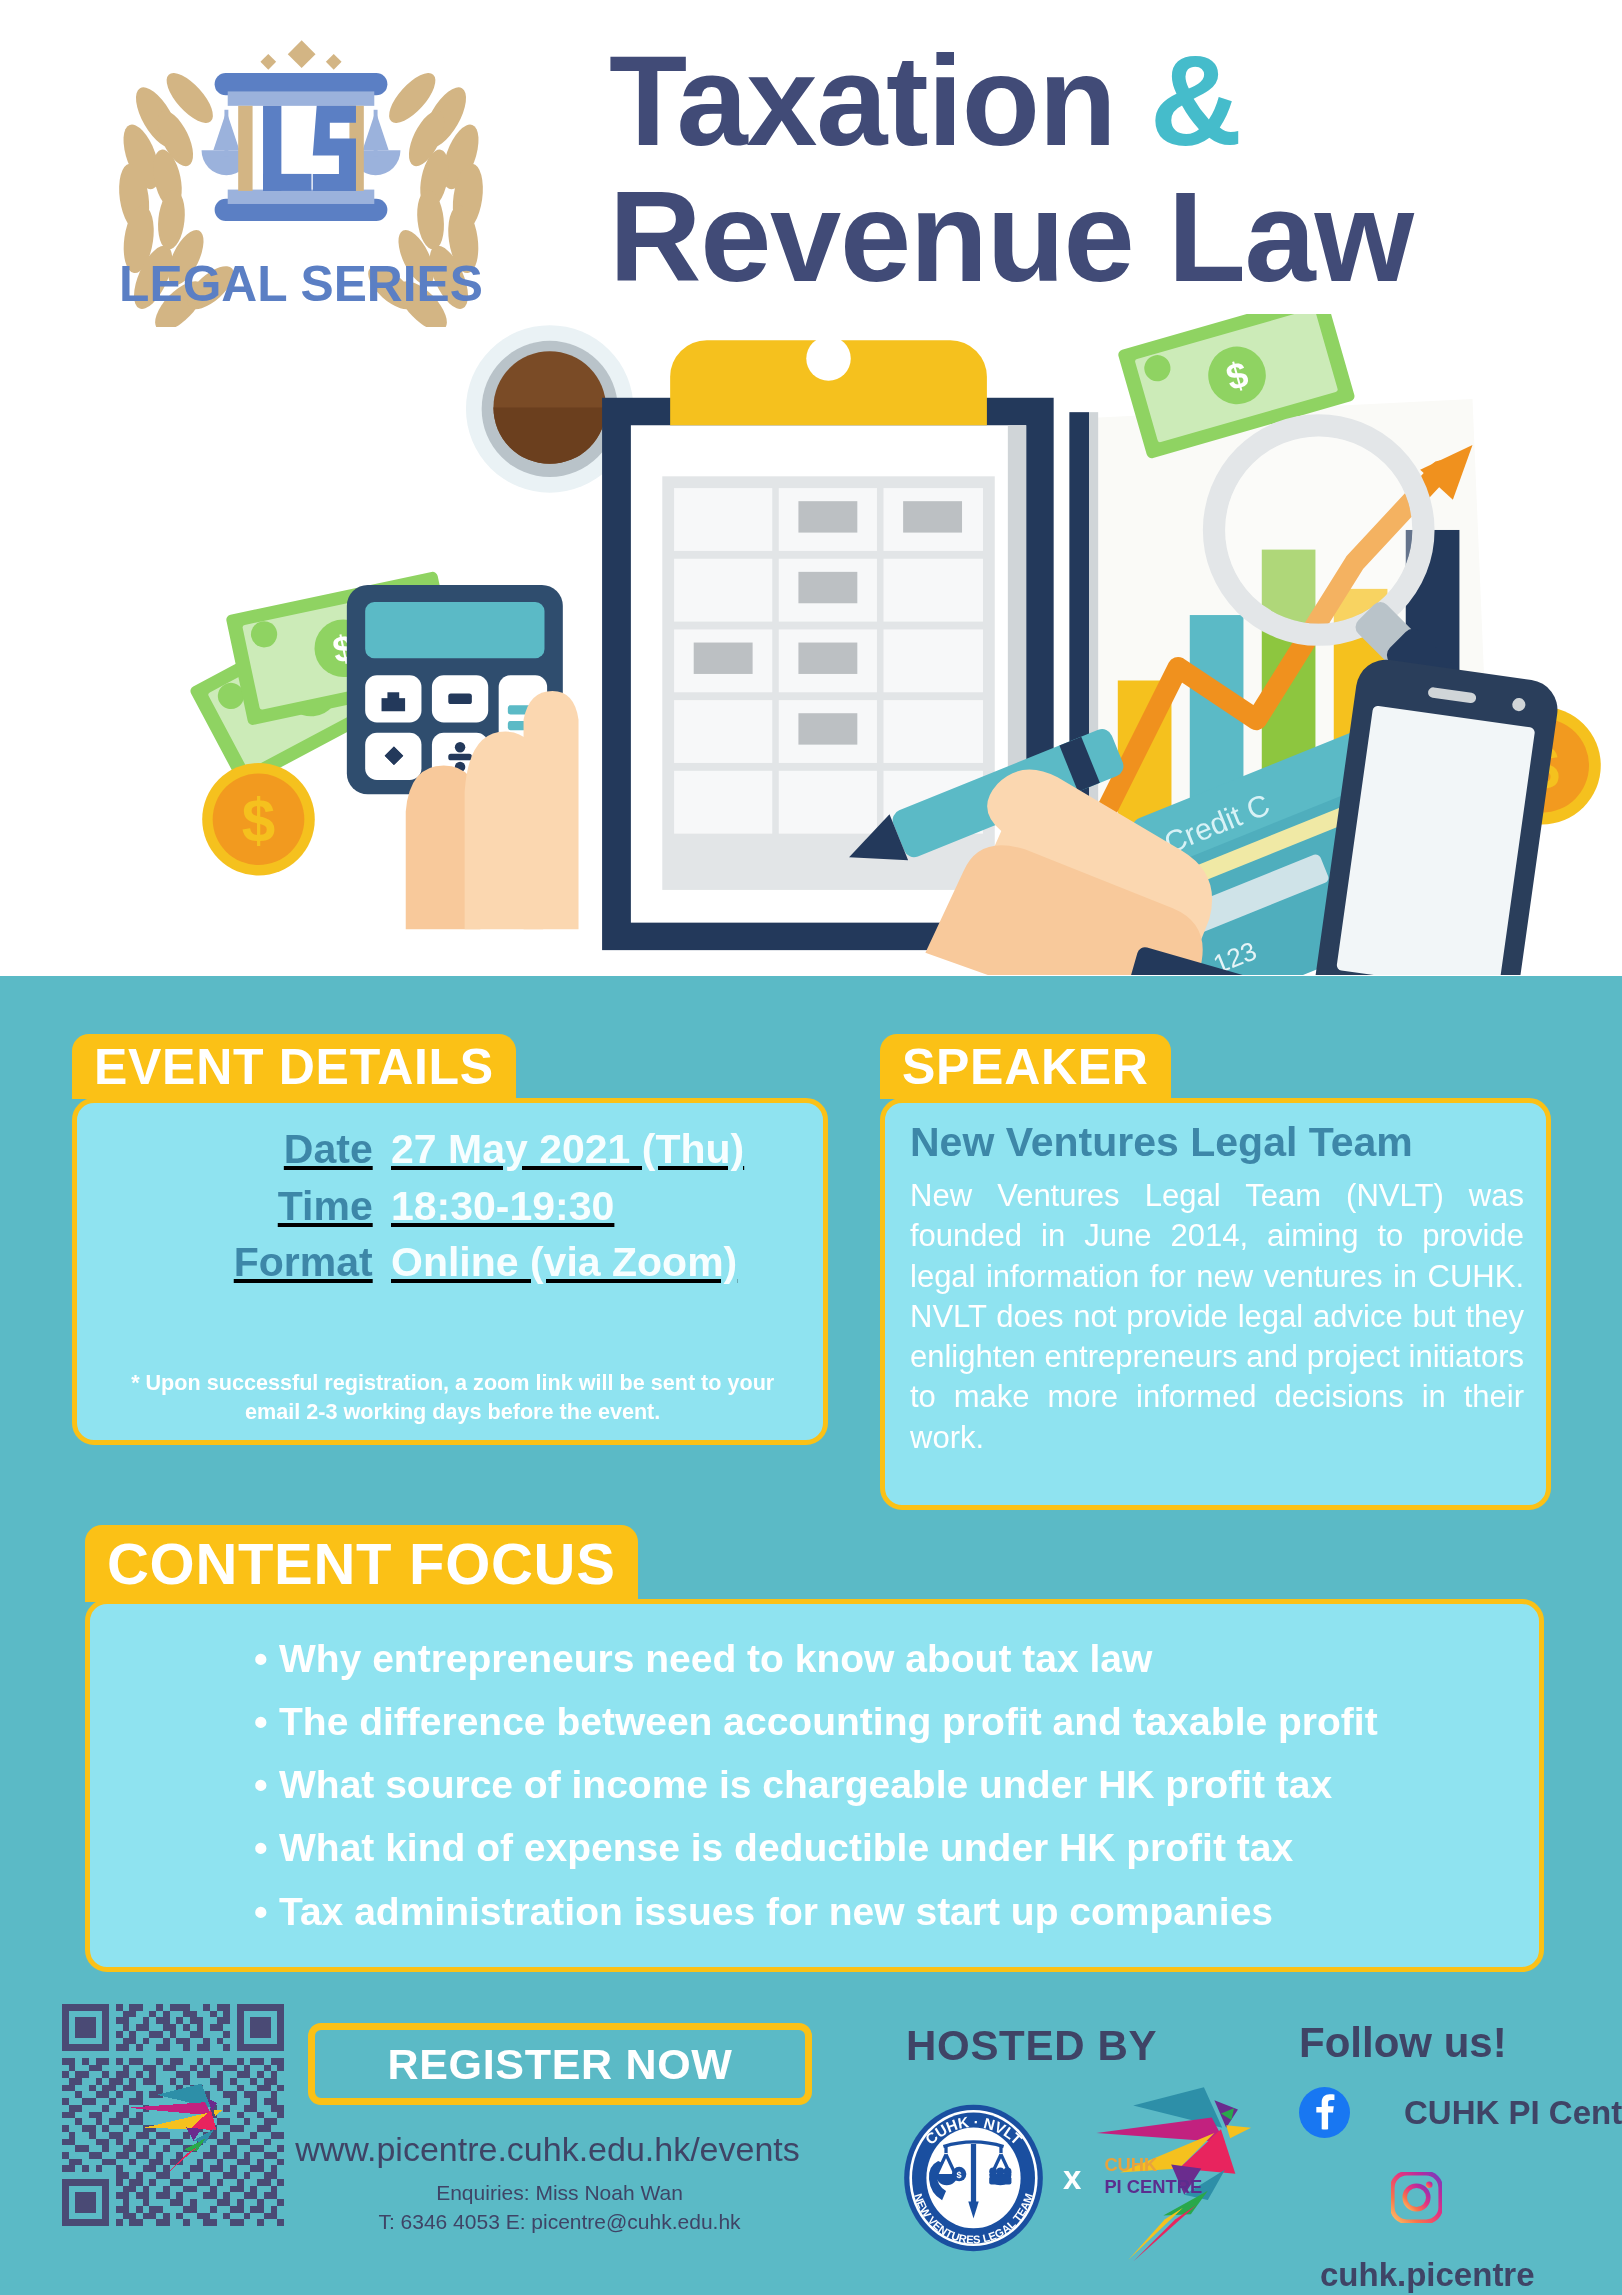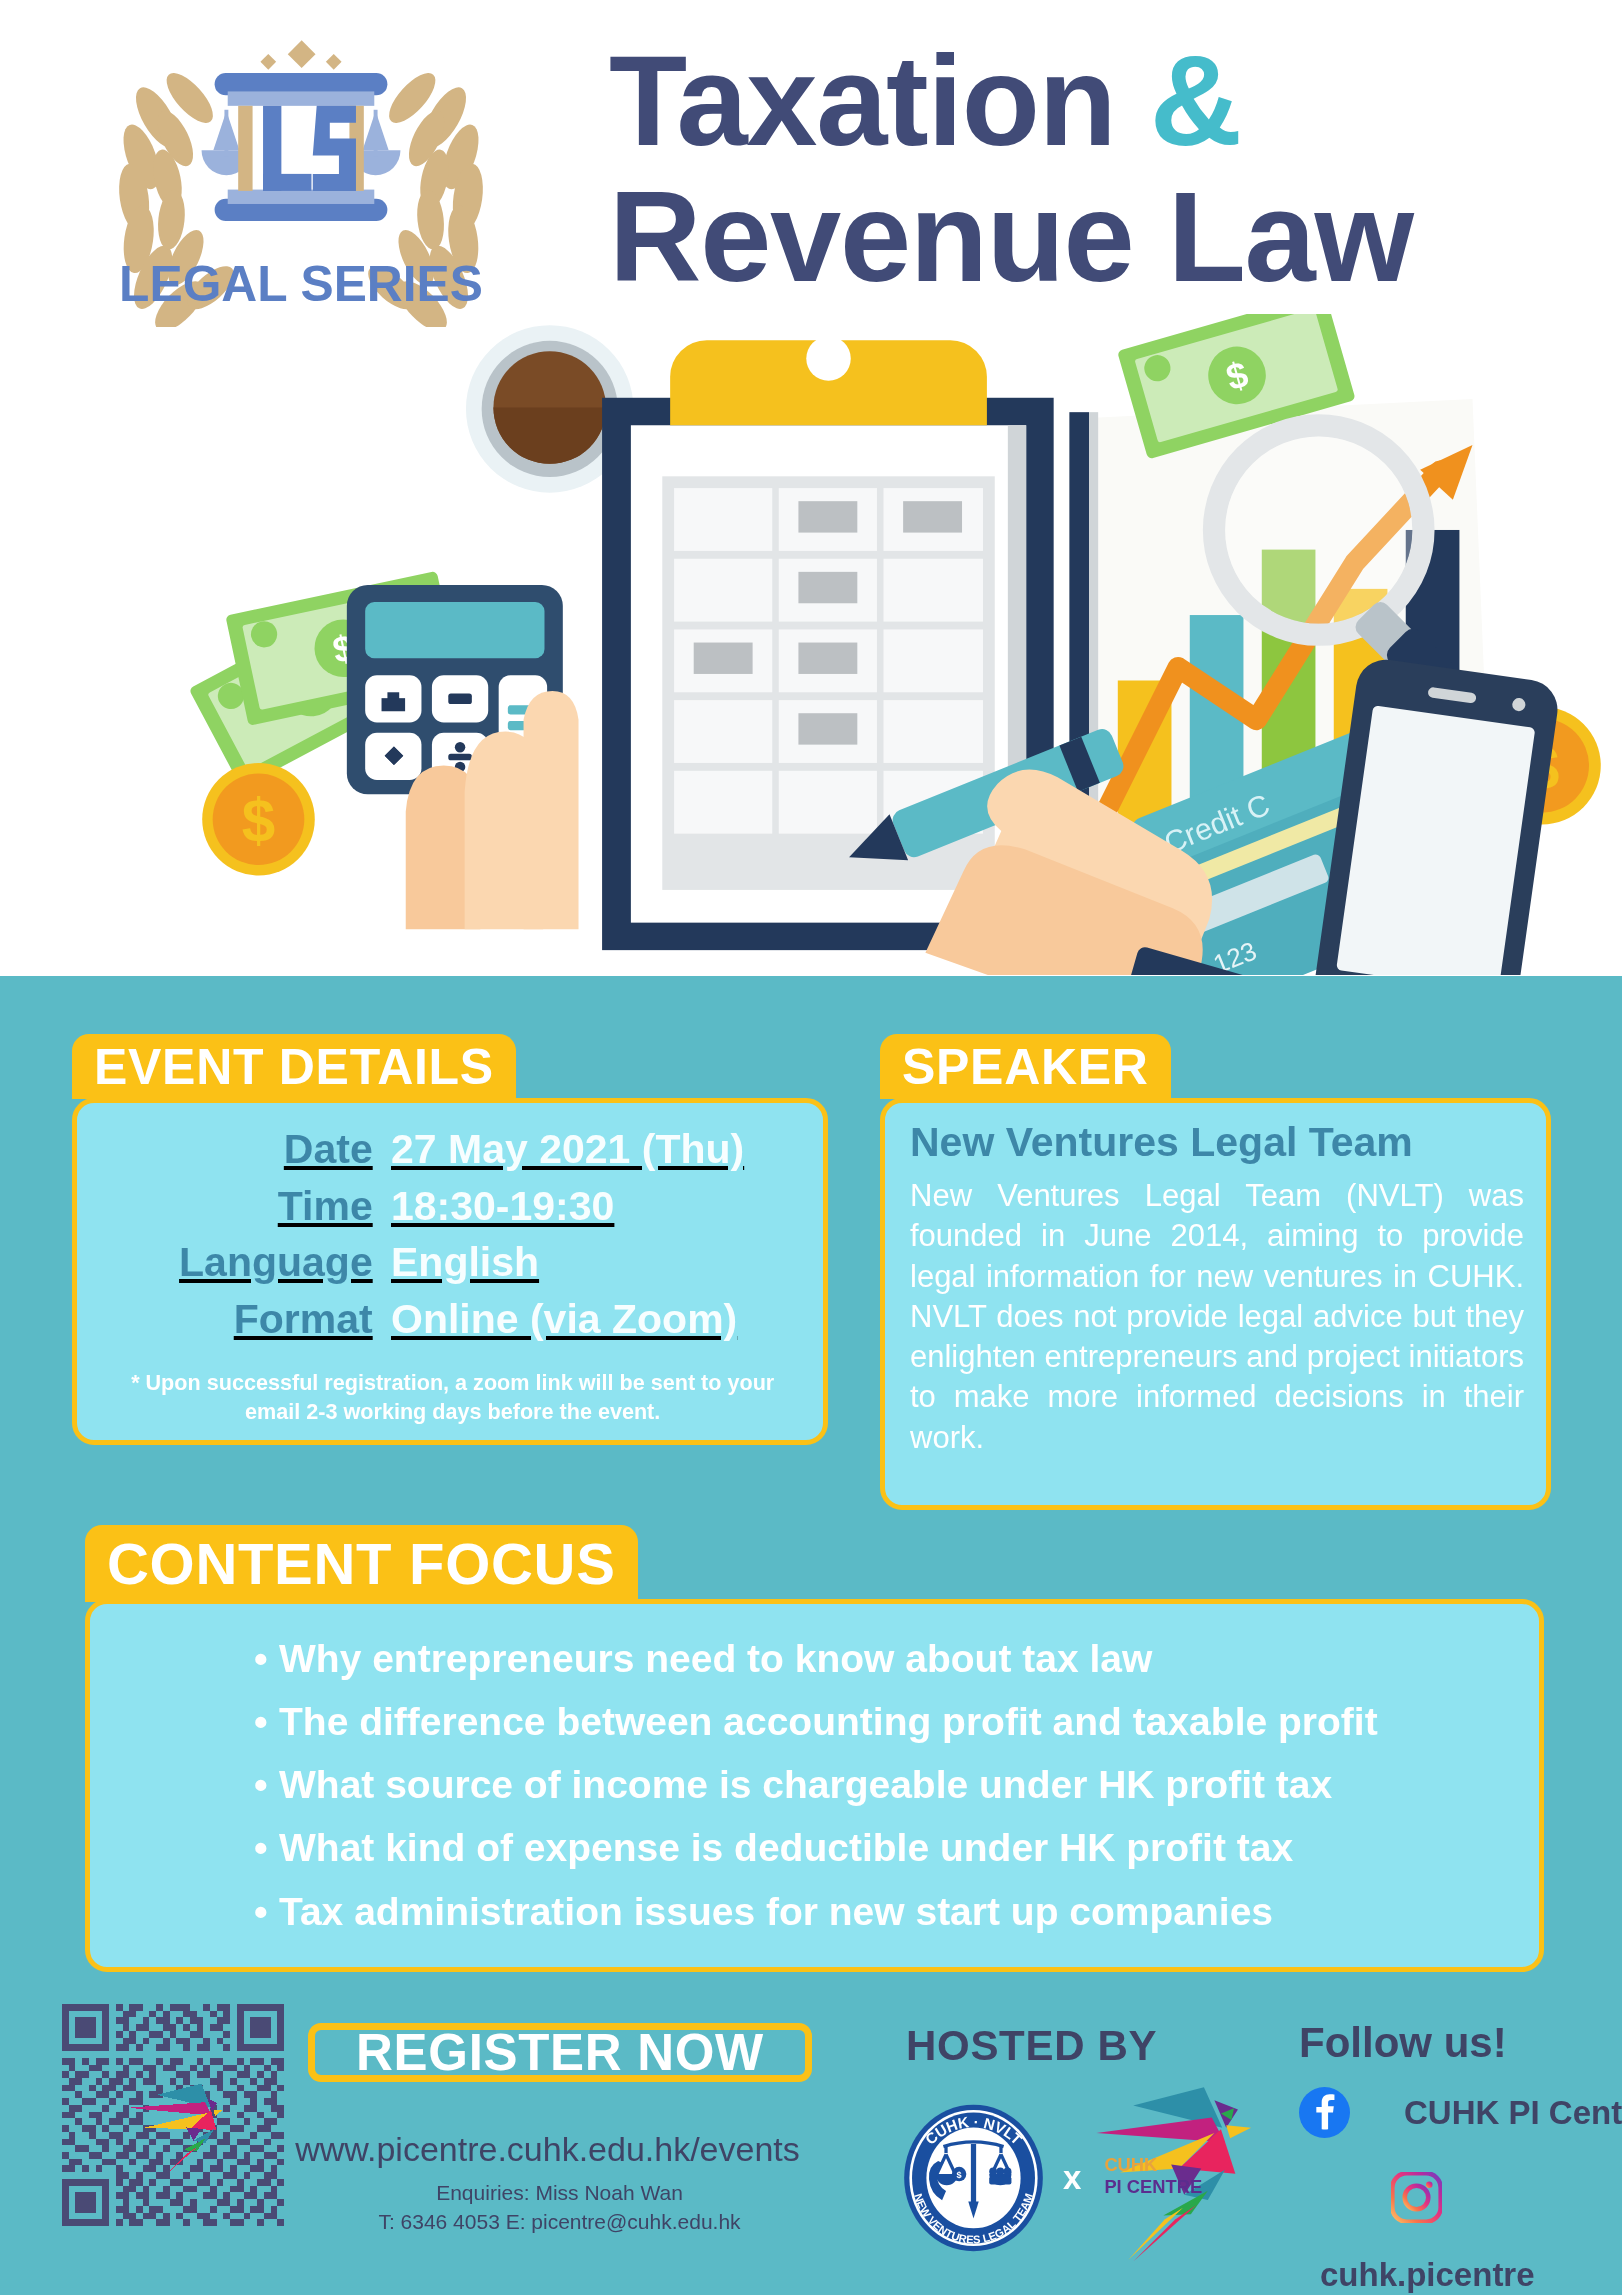--- a/index.html
+++ b/index.html
@@ -86,24 +86,24 @@
   }
   .cf-bullet { width:25px; flex:0 0 25px; }
 
   
   .footer { position:absolute; left:0; top:1983px; width:1623px; height:313px; }
 
   .qr { position:absolute; left:62px; top:2002px; width:222px; height:226px; }
   .qr svg { width:100%; height:100%; display:block; }
 
   .reg-btn {
-    position:absolute; left:308px; top:2023px; width:504px; height:59px;
+    position:absolute; left:308px; top:2023px; width:504px; height:82px;
     border:7.9px solid #FBC116; border-radius:13px;
     display:flex; align-items:center; justify-content:center;
-    color:#ffffff; font-weight:bold; font-size:51px; letter-spacing:0.7px;
+    color:#ffffff; font-weight:bold; font-size:43px; letter-spacing:0.7px;
   }
   .reg-url {
     position:absolute; left:276px; top:2130px; width:543px;
     text-align:center; color:#3F4466; font-size:34px; font-weight:500;
   }
   .reg-enq {
     position:absolute; left:288px; top:2179px; width:543px;
     text-align:center; color:#3F4466; font-size:21px; line-height:1.38;
   }
 
@@ -394,24 +394,20 @@
   <div class="tab tab-event">EVENT DETAILS</div>
   <div class="card card-event">
     <div class="ed-rows">
       <div class="ed-row">
         <div class="ed-label">Date</div>
         <div class="ed-value">27 May 2021 (Thu)</div>
       </div>
       <div class="ed-row">
         <div class="ed-label">Time</div>
         <div class="ed-value">18:30-19:30</div>
-      </div>
-      <div class="ed-row">
-        <div class="ed-label">Language</div>
-        <div class="ed-value">English</div>
       </div>
       <div class="ed-row">
         <div class="ed-label">Format</div>
         <div class="ed-value">Online (via Zoom)</div>
       </div>
     </div>
     <div class="ed-note">* Upon successful registration, a zoom link will be sent to your email 2-3 working days before the event.</div>
   </div>
 
   <div class="tab tab-speaker">SPEAKER</div>

